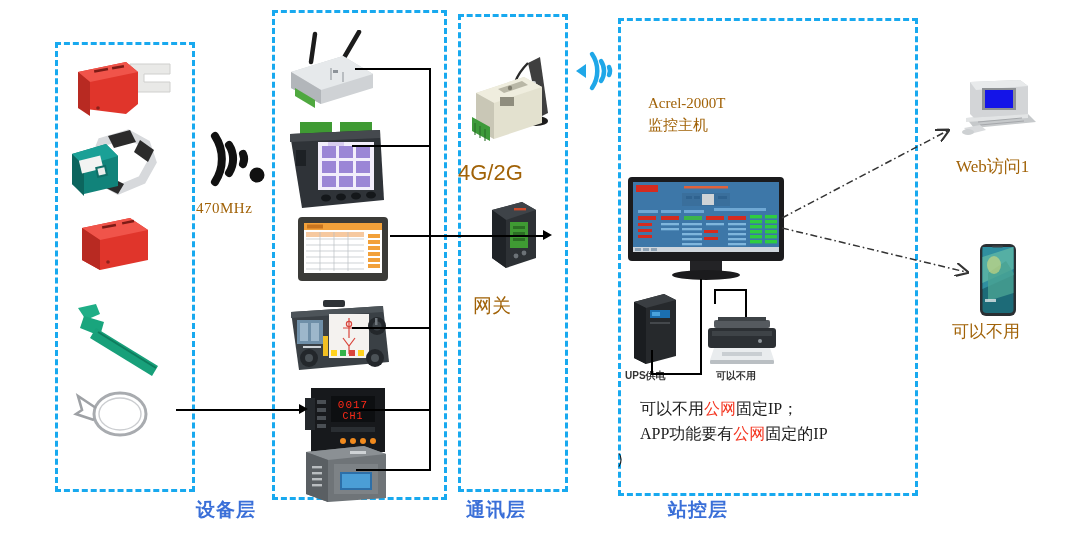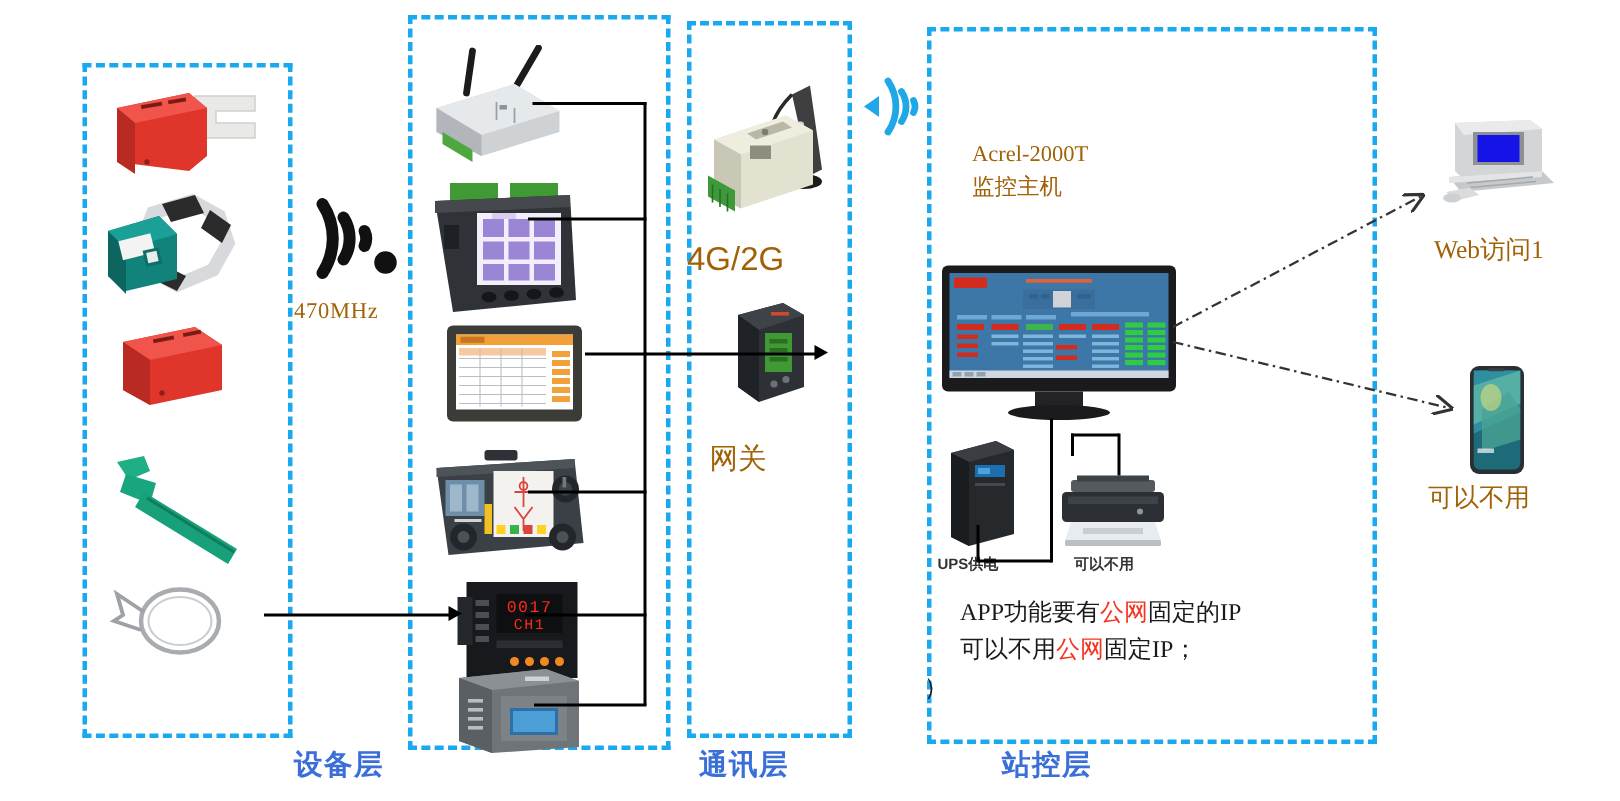--- a/index.html
+++ b/index.html
@@ -414,22 +414,22 @@
   <div class="txt" id="t-print">可以不用</div>
 
   <div class="ln-v thin" style="left:700px;top:279px;height:96px;"></div>
   <div class="ln-h thin" style="left:651px;top:373px;width:50px;"></div>
   <div class="ln-v thin" style="left:651px;top:350px;height:24px;"></div>
   <div class="ln-v thin" style="left:714px;top:289px;height:15px;"></div>
   <div class="ln-h thin" style="left:714px;top:289px;width:32px;"></div>
   <div class="ln-v thin" style="left:745px;top:289px;height:28px;"></div>
 
   <div id="note">
+    <span class="ln ln2"><span>可以不用</span><span class="hl">公网</span><span>固定IP；</span></span>
     <span class="ln ln3"><span>APP功能要有</span><span class="hl">公网</span><span>固定的IP</span></span>
-    <span class="ln ln2"><span>可以不用</span><span class="hl">公网</span><span>固定IP；</span></span>
     <span class="ln">）</span>
   </div>
 
   <svg style="position:absolute;left:0;top:0;width:1080px;height:534px;pointer-events:none;">
     <defs>
       <marker id="ah" markerWidth="9" markerHeight="9" refX="7" refY="4.5" orient="auto">
         <path d="M0,0 L9,4.5 L0,9" fill="none" stroke="#333" stroke-width="1.4"></path>
       </marker>
     </defs>
     <path d="M782 218 L947 131" stroke="#333" stroke-width="1.5" fill="none" stroke-dasharray="7 3 1.6 3" marker-end="url(#ah)"></path>

